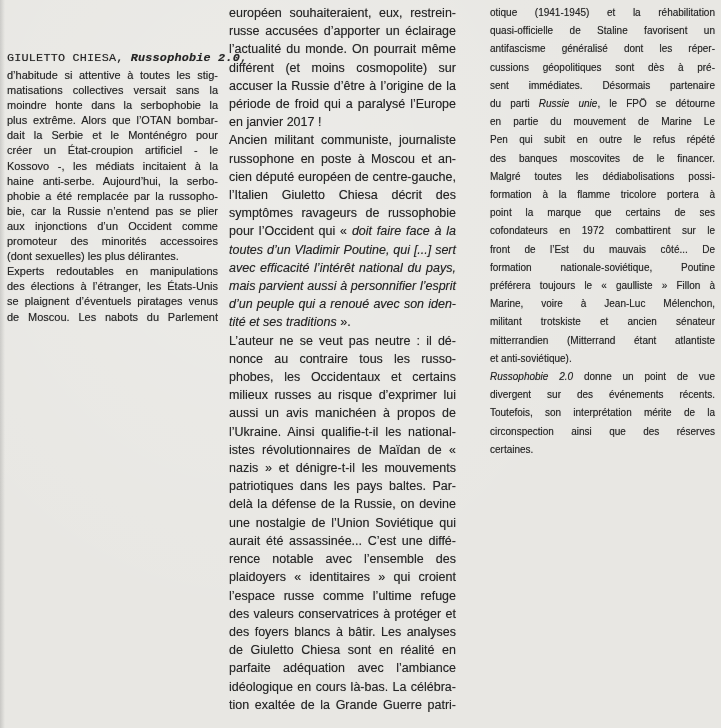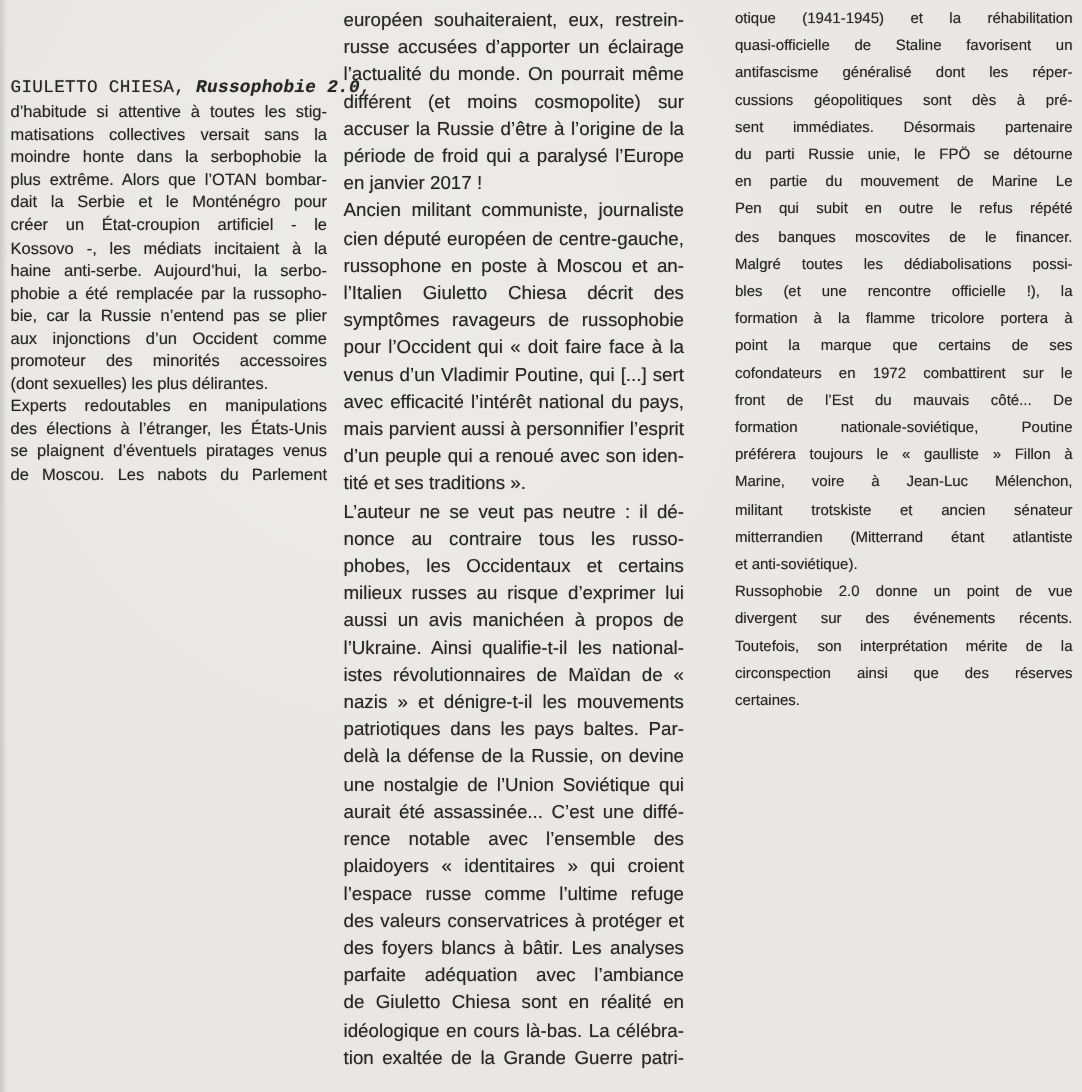--- a/index.html
+++ b/index.html
@@ -18,21 +18,21 @@
       linear-gradient(to right, rgba(90,90,90,0.22), rgba(90,90,90,0) 5px);
   }
   .col { position: absolute; text-shadow: 0 0 0.7px rgba(70,70,70,0.55); }
   #col-left  { left: 7px;   top: 51px; width: 211px; font-size: 11px;   line-height: 15.1px; }
   #col-mid   { left: 229px; top: 4px;  width: 227px; font-size: 12.5px; line-height: 18.2px; }
   #col-right { left: 490px; top: 4px;  width: 225px; font-size: 10px; line-height: 18.2px; }
   .review-heading { font-size: 11.8px; line-height: 14px; margin: 0 0 3px 0; letter-spacing: 0.2px; white-space: nowrap; font-family: Liberation Mono, monospace; }
   .review-heading .title { font-weight: bold; font-style: italic; }
   .line { text-align: justify; text-align-last: justify; }
   .line.pe { text-align-last: left; }
-  .it { }
+  .it { font-style: italic; }
 </style>
 </head>
 <body>
 
 <div id="page">
 
   <div id="col-left" class="col">
     <div class="review-heading">
       <span>GIULETTO CHIESA,</span><span class="title"> Russophobie 2.0</span><span>,</span>
     </div>
@@ -57,26 +57,26 @@
 
   <div id="col-mid" class="col">
       <div class="line"><span>européen souhaiteraient, eux, restrein-</span></div>
       <div class="line"><span>russe accusées d’apporter un éclairage</span></div>
       <div class="line"><span>l’actualité du monde. On pourrait même</span></div>
       <div class="line"><span>différent (et moins cosmopolite) sur</span></div>
       <div class="line"><span>accuser la Russie d’être à l’origine de la</span></div>
       <div class="line"><span>période de froid qui a paralysé l’Europe</span></div>
       <div class="line pe"><span>en janvier 2017 !</span></div>
       <div class="line"><span>Ancien militant communiste, journaliste</span></div>
+      <div class="line"><span>russophone en poste à Moscou et an-</span></div>
       <div class="line"><span>cien député européen de centre-gauche,</span></div>
-      <div class="line"><span>russophone en poste à Moscou et an-</span></div>
       <div class="line"><span>l’Italien Giuletto Chiesa décrit des</span></div>
       <div class="line"><span>symptômes ravageurs de russophobie</span></div>
       <div class="line"><span>pour l’Occident qui « </span><span class="it">doit faire face à la</span></div>
-      <div class="line"><span class="it">venus d’un Vladimir Poutine, qui [...] sert</span></div>
+      <div class="line"><span class="it">toutes d’un Vladimir Poutine, qui [...] sert</span></div>
       <div class="line"><span class="it">avec efficacité l’intérêt national du pays,</span></div>
       <div class="line"><span class="it">mais parvient aussi à personnifier l’esprit</span></div>
       <div class="line"><span class="it">d’un peuple qui a renoué avec son iden-</span></div>
       <div class="line pe"><span class="it">tité et ses traditions</span><span> ».</span></div>
       <div class="line"><span>L’auteur ne se veut pas neutre : il dé-</span></div>
       <div class="line"><span>nonce au contraire tous les russo-</span></div>
       <div class="line"><span>phobes, les Occidentaux et certains</span></div>
       <div class="line"><span>milieux russes au risque d’exprimer lui</span></div>
       <div class="line"><span>aussi un avis manichéen à propos de</span></div>
       <div class="line"><span>l’Ukraine. Ainsi qualifie-t-il les national-</span></div>
@@ -84,38 +84,37 @@
       <div class="line"><span>nazis » et dénigre-t-il les mouvements</span></div>
       <div class="line"><span>patriotiques dans les pays baltes. Par-</span></div>
       <div class="line"><span>delà la défense de la Russie, on devine</span></div>
       <div class="line"><span>une nostalgie de l’Union Soviétique qui</span></div>
       <div class="line"><span>aurait été assassinée... C’est une diffé-</span></div>
       <div class="line"><span>rence notable avec l’ensemble des</span></div>
       <div class="line"><span>plaidoyers « identitaires » qui croient</span></div>
       <div class="line"><span>l’espace russe comme l’ultime refuge</span></div>
       <div class="line"><span>des valeurs conservatrices à protéger et</span></div>
       <div class="line"><span>des foyers blancs à bâtir. Les analyses</span></div>
+      <div class="line"><span>de Giuletto Chiesa sont en réalité en</span></div>
       <div class="line"><span>parfaite adéquation avec l’ambiance</span></div>
-      <div class="line"><span>de Giuletto Chiesa sont en réalité en</span></div>
       <div class="line"><span>idéologique en cours là-bas. La célébra-</span></div>
       <div class="line"><span>tion exaltée de la Grande Guerre patri-</span></div>
     </div>
 
   <div id="col-right" class="col">
       <div class="line"><span>otique (1941-1945) et la réhabilitation</span></div>
       <div class="line"><span>quasi-officielle de Staline favorisent un</span></div>
       <div class="line"><span>antifascisme généralisé dont les réper-</span></div>
       <div class="line"><span>cussions géopolitiques sont dès à pré-</span></div>
       <div class="line"><span>sent immédiates. Désormais partenaire</span></div>
       <div class="line"><span>du parti </span><span class="it">Russie unie</span><span>, le FPÖ se détourne</span></div>
       <div class="line"><span>en partie du mouvement de Marine Le</span></div>
       <div class="line"><span>Pen qui subit en outre le refus répété</span></div>
       <div class="line"><span>des banques moscovites de le financer.</span></div>
       <div class="line"><span>Malgré toutes les dédiabolisations possi-</span></div>
-      <div class="line"><span>bles (et une rencontre officielle !), la</span></div>
       <div class="line"><span>formation à la flamme tricolore portera à</span></div>
       <div class="line"><span>point la marque que certains de ses</span></div>
       <div class="line"><span>cofondateurs en 1972 combattirent sur le</span></div>
       <div class="line"><span>front de l’Est du mauvais côté... De</span></div>
       <div class="line"><span>formation nationale-soviétique, Poutine</span></div>
       <div class="line"><span>préférera toujours le « gaulliste » Fillon à</span></div>
       <div class="line"><span>Marine, voire à Jean-Luc Mélenchon,</span></div>
       <div class="line"><span>militant trotskiste et ancien sénateur</span></div>
       <div class="line"><span>mitterrandien (Mitterrand étant atlantiste</span></div>
       <div class="line pe"><span>et anti-soviétique).</span></div>

